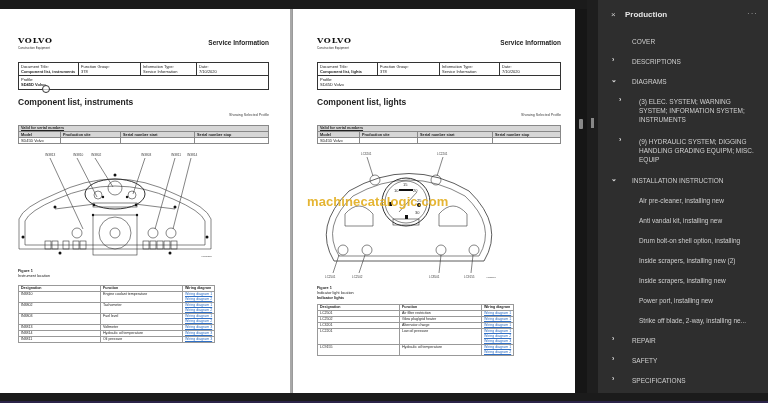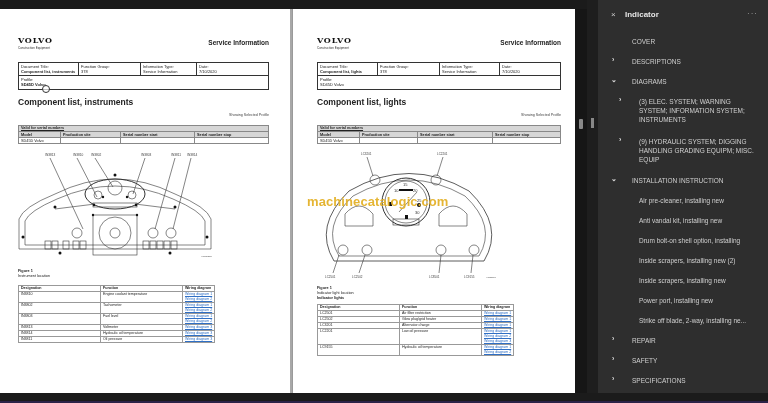--- a/index.html
+++ b/index.html
@@ -403,21 +403,21 @@
 
 <div class="watermark">machinecatalogic.com</div>
 
 <div class="bm-edge">
     <div class="ind"></div>
   </div>
 
 <div class="bm">
   <div class="bm-head">
     <span class="bm-close">×</span>
-    <span class="bm-title">Indicator</span>
+    <span class="bm-title">Production</span>
     <span class="bm-more">···</span>
   </div>
 
   <div class="bm-item" style="left:34px;top:37px">COVER</div>
 
   <span class="bm-chev" style="left:14px;top:56px">›</span>
   <div class="bm-item" style="left:34px;top:57px">DESCRIPTIONS</div>
 
   <span class="bm-chev" style="left:13px;top:76px">⌄</span>
   <div class="bm-item" style="left:34px;top:77px">DIAGRAMS</div>

